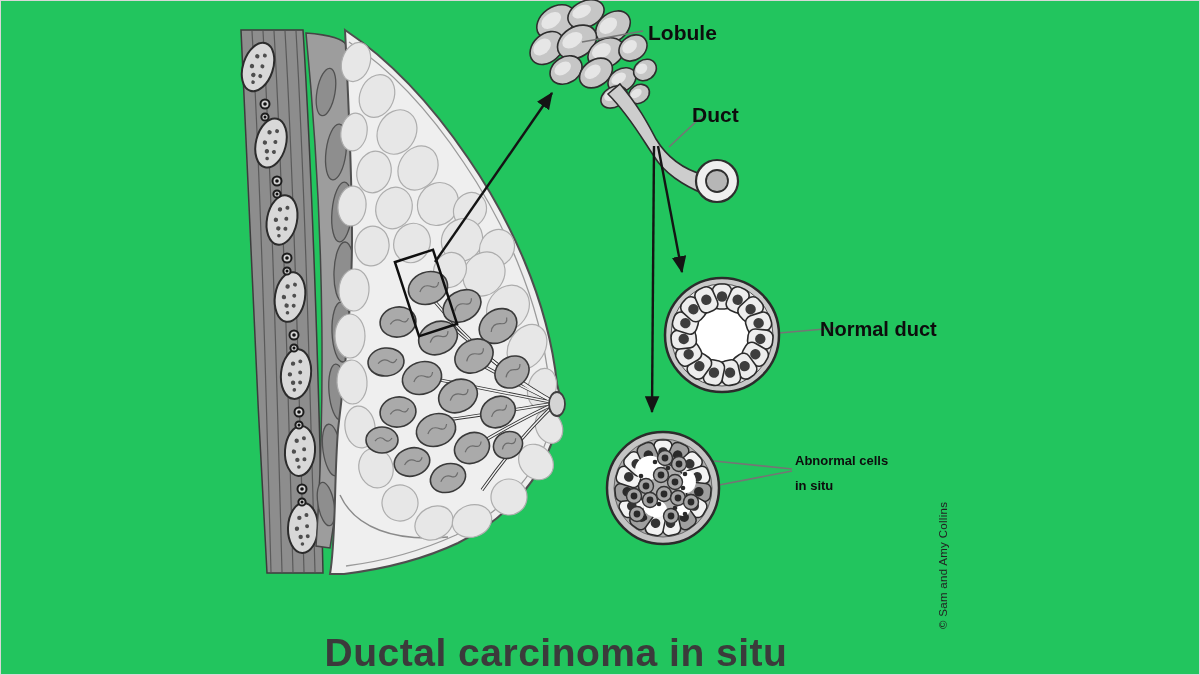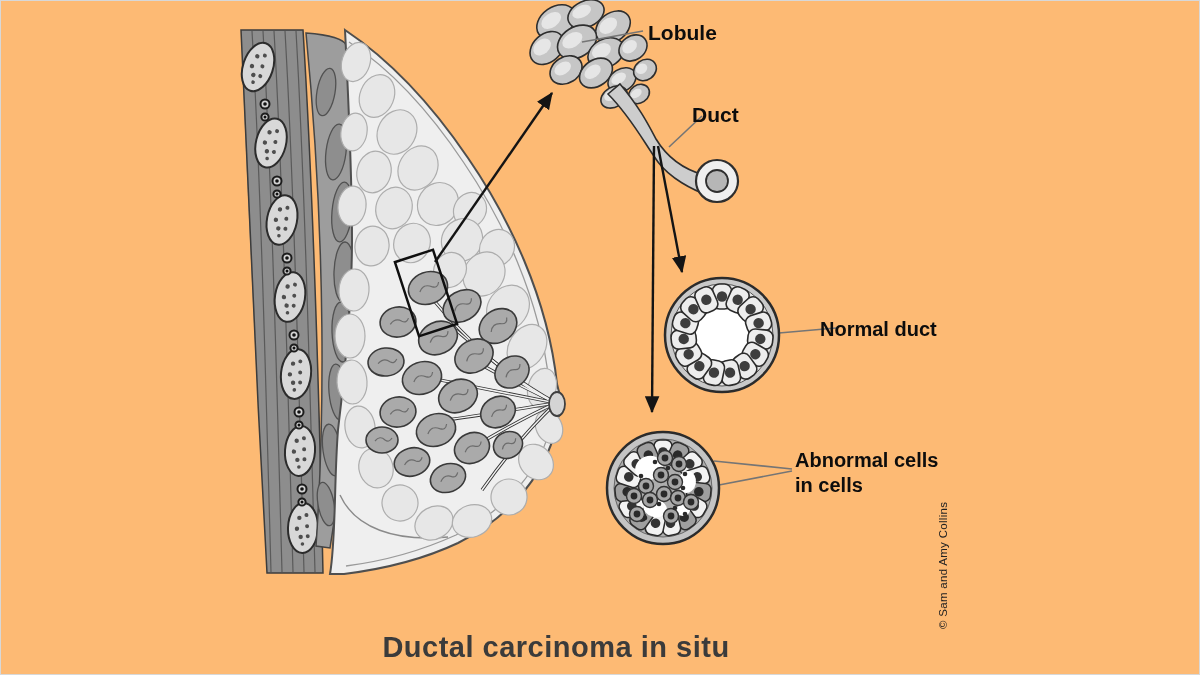--- a/index.html
+++ b/index.html
@@ -1,29 +1,29 @@
 <!DOCTYPE html>
 <html><head>
 <meta charset="utf-8">
 <style>
   html,body{margin:0;padding:0;background:#ffffff;}
   .stage{
-    position:relative;width:1200px;height:675px;background:#fdba74;overflow:hidden;
+    position:relative;width:1200px;height:675px;background:#22c55e;overflow:hidden;
     font-family:"Liberation Sans", sans-serif;
     box-shadow: inset 0 0 0 1px #d8d8d8;
   }
   .art{position:absolute;left:0;top:0;}
   .label{position:absolute;font-weight:bold;color:#0d0d0d;white-space:nowrap;}
   #label-lobule{left:648px;top:21px;font-size:21px;}
   #label-duct{left:692px;top:103px;font-size:21px;}
   #label-normal-duct{left:820px;top:318px;font-size:20px;}
-  #label-abnormal{left:795px;top:448px;font-size:20px;line-height:25px;white-space:normal;width:170px;}
+  #label-abnormal{left:795px;top:448px;font-size:13px;line-height:25px;white-space:normal;width:170px;}
   .figure-title{
     position:absolute;left:0;top:631px;width:1112px;text-align:center;
-    font-weight:bold;font-size:29px;color:#3b3b3b;letter-spacing:.5px;
+    font-weight:bold;font-size:39px;color:#3b3b3b;letter-spacing:.5px;
   }
   .credit{
     position:absolute;left:937px;top:629px;font-size:11.5px;color:#222;
     transform:rotate(-90deg);transform-origin:0 0;white-space:nowrap;letter-spacing:.3px;
   }
 </style>
 </head>
 <body>
 
 <div class="stage">
@@ -588,20 +588,20 @@
 </svg>
 
 <div class="label" id="label-lobule">Lobule</div>
 
 <div class="label" id="label-duct">Duct</div>
 
 <div class="label" id="label-normal-duct">Normal duct</div>
 
 <div class="label" id="label-abnormal">
   <span style="display:block">Abnormal cells</span>
-  <span style="display:block">in cells</span>
+  <span style="display:block">in situ</span>
 </div>
 
 <div class="figure-title">Ductal carcinoma in situ</div>
 
 <div class="credit">© Sam and Amy Collins</div>
 
 </div>
 
 </body></html>

